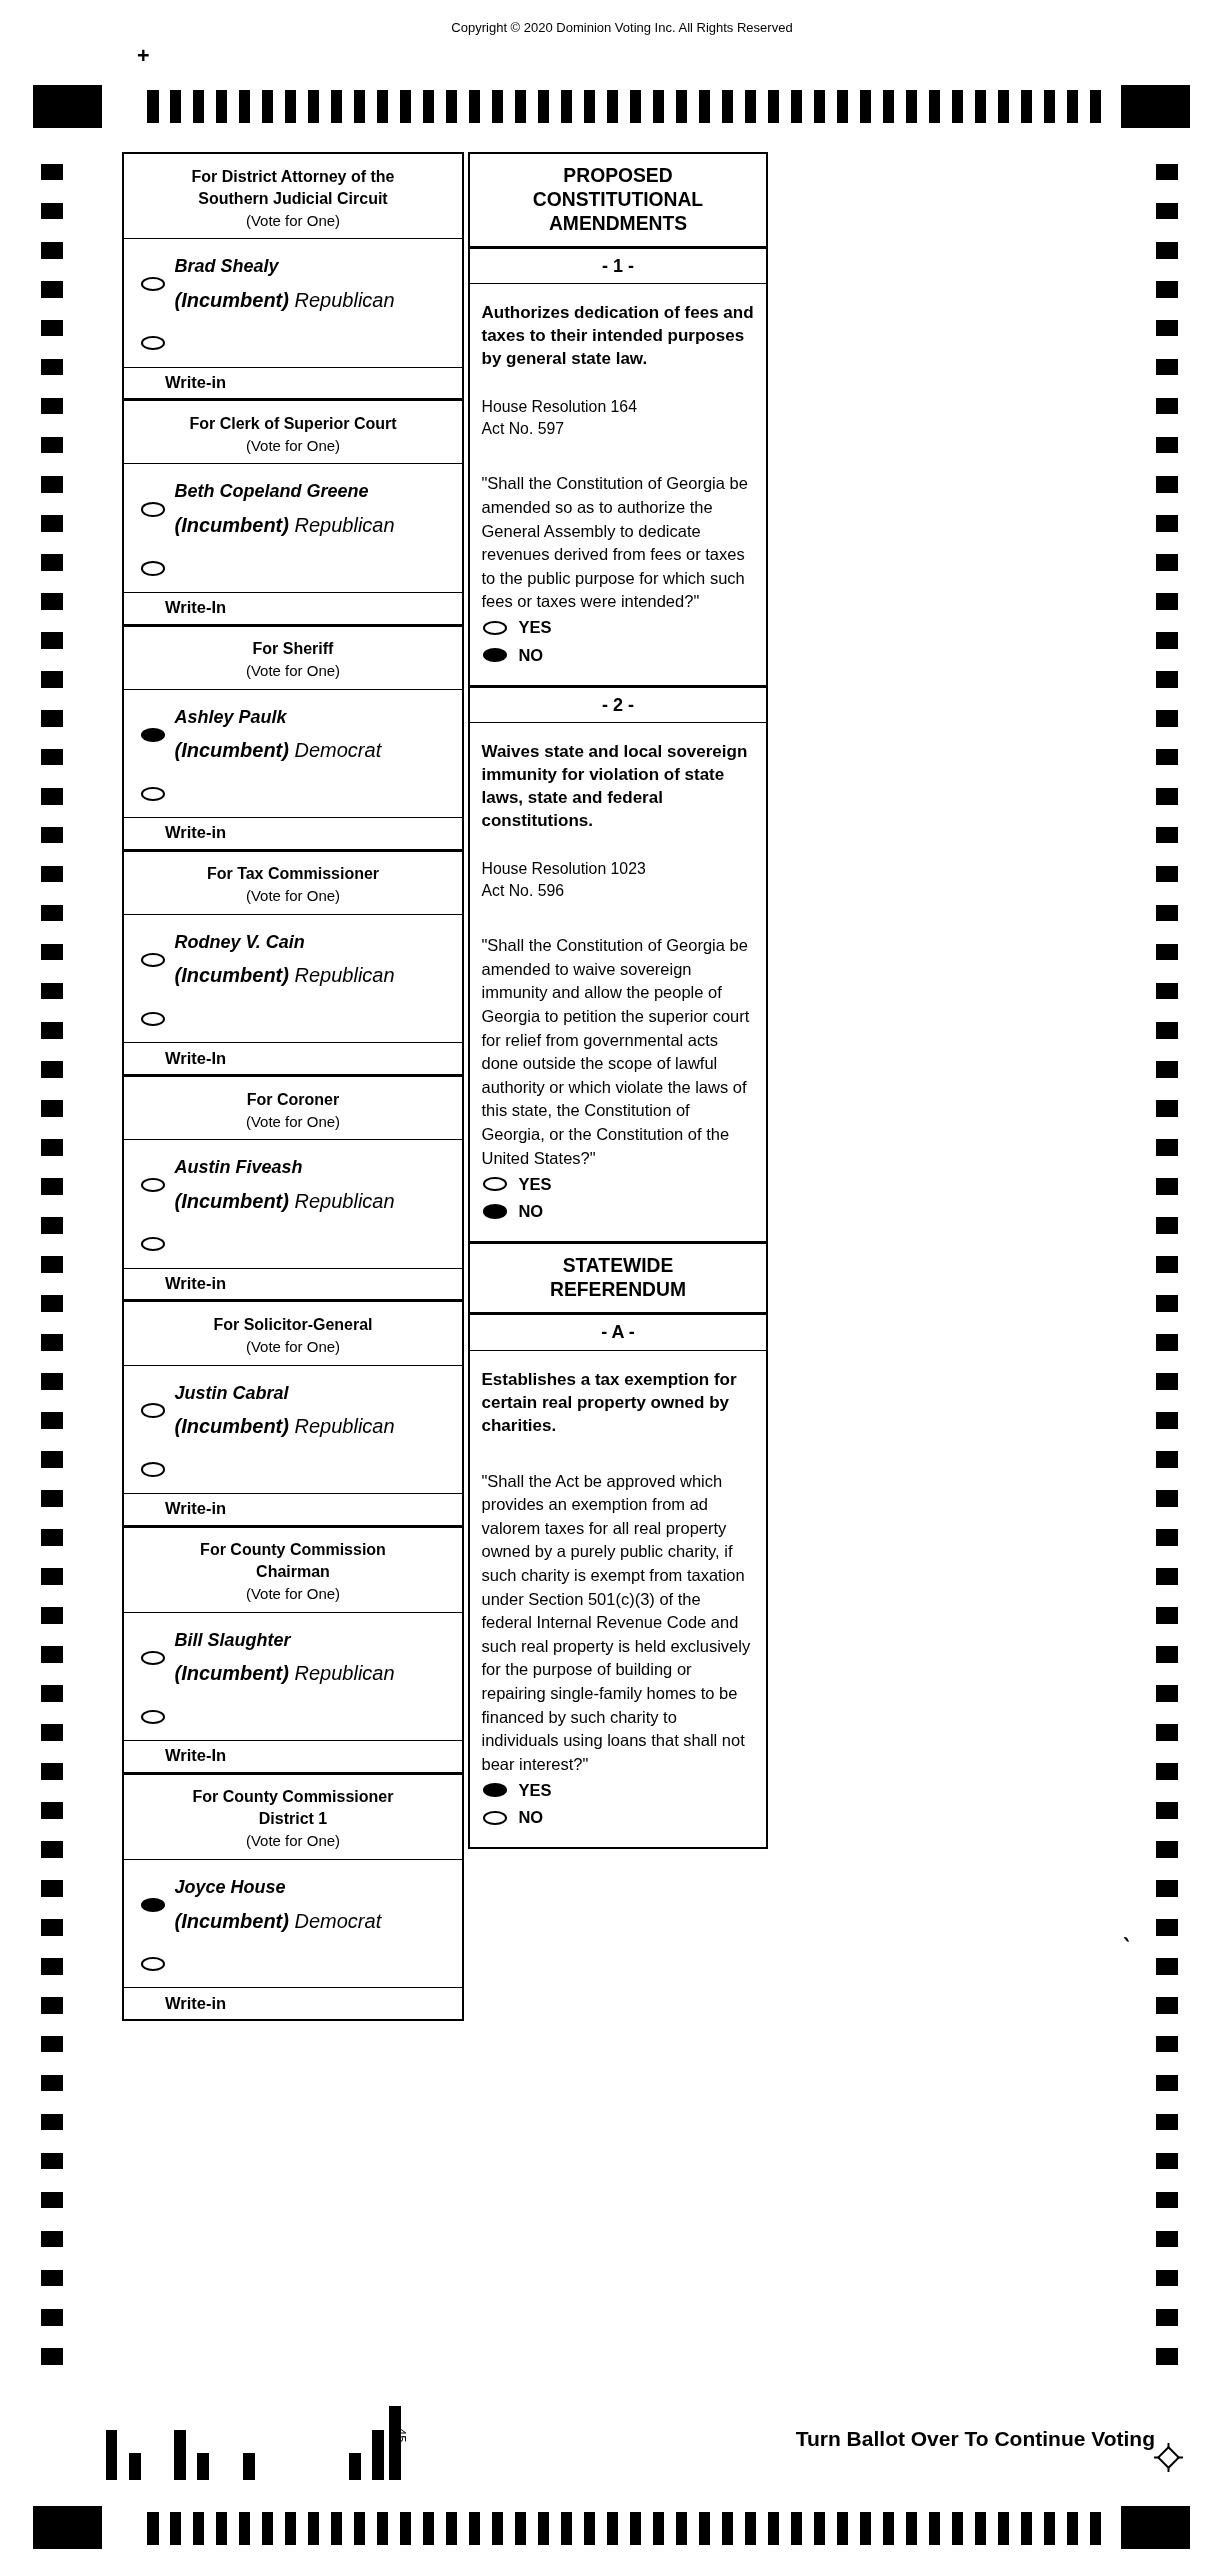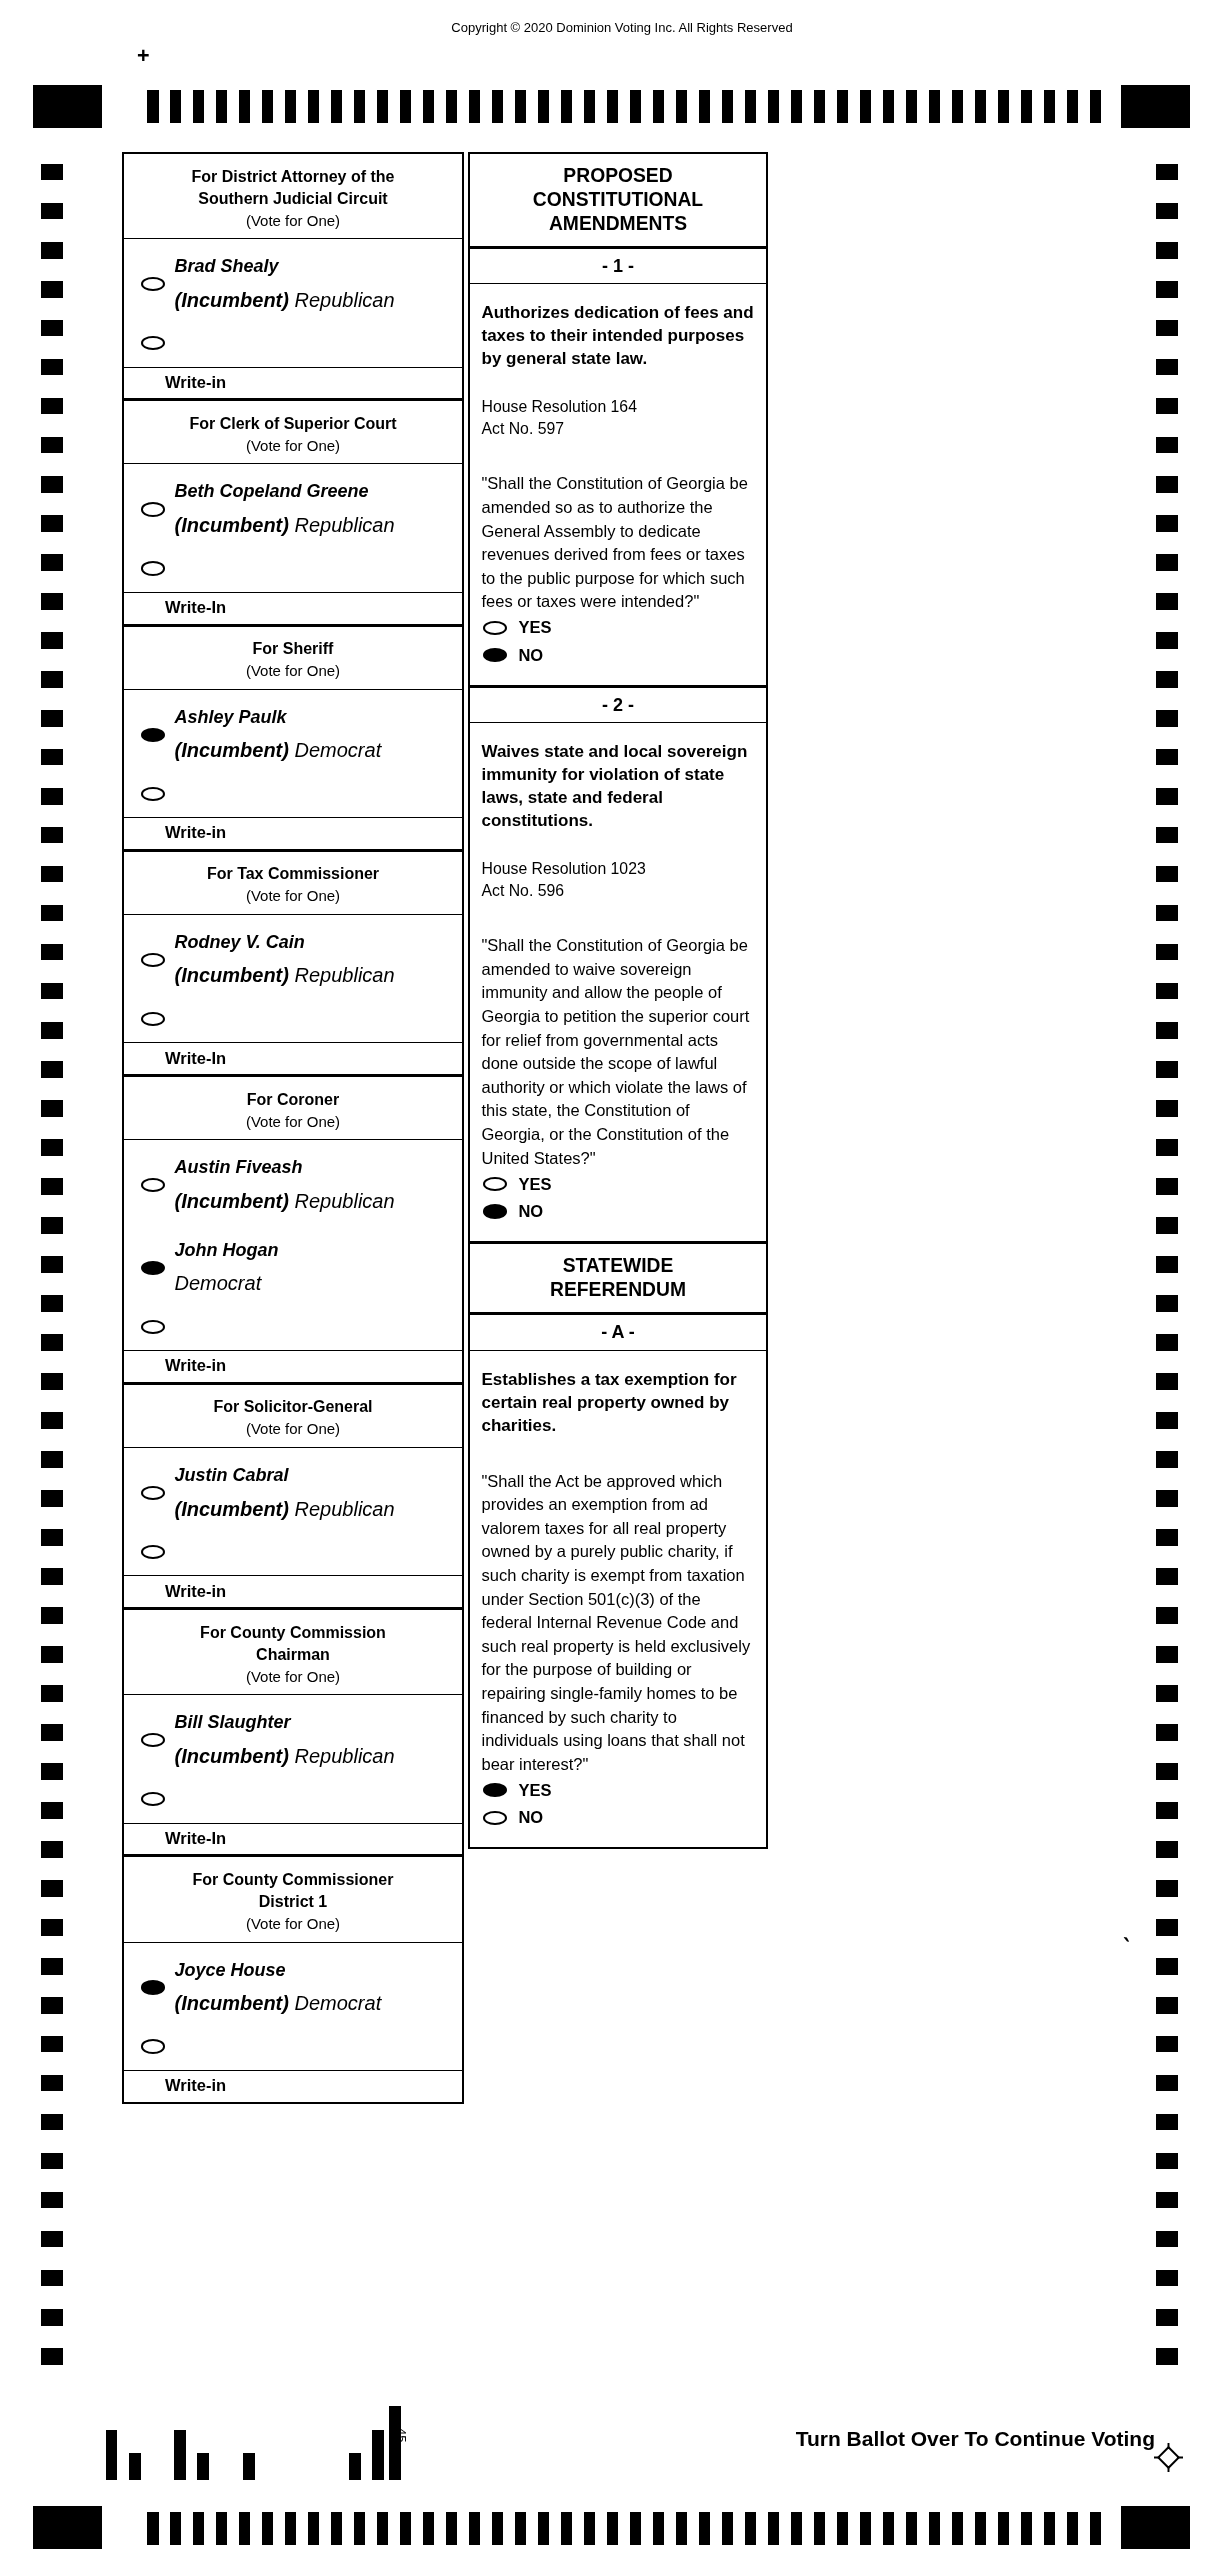--- a/index.html
+++ b/index.html
@@ -175,27 +175,20 @@
         </div>
         <div class="vote-for">(Vote for One)</div>
       </header>
       <div class="cand-row">
         <span class="oval"></span>
         <span class="cand-text">
           <span class="cand-name">Austin Fiveash</span>
           <span class="cand-sub"><b>(Incumbent)</b> <span>Republican</span></span>
         </span>
       </div>
-      <div class="cand-row">
-        <span class="oval filled"></span>
-        <span class="cand-text">
-          <span class="cand-name">John Hogan</span>
-          <span class="cand-sub"><b></b> <span>Democrat</span></span>
-        </span>
-      </div>
       <div class="empty-row">
         <span class="oval"></span>
       </div>
       <div class="write-in">Write-in</div>
     </section>
 
     <section class="contest">
       <header class="contest-header">
         <div class="contest-title">
           <div>For Solicitor-General</div>

